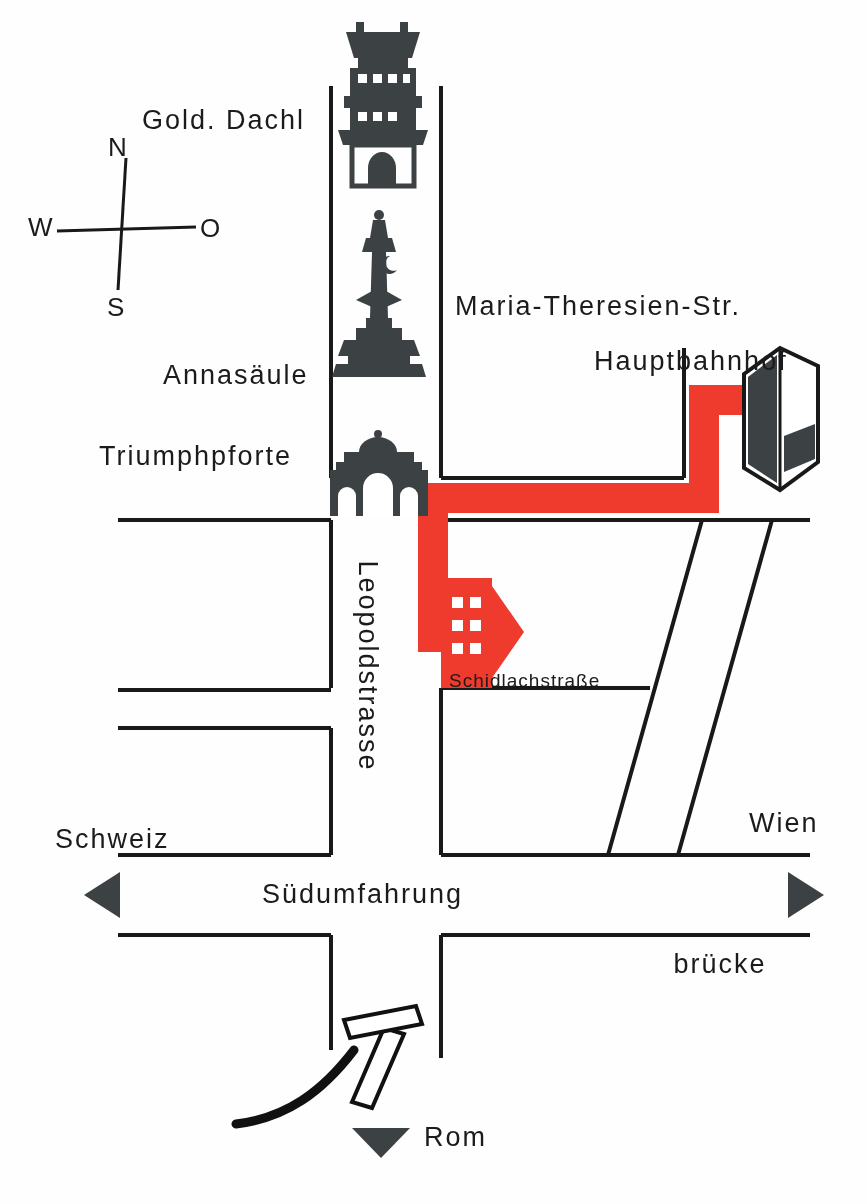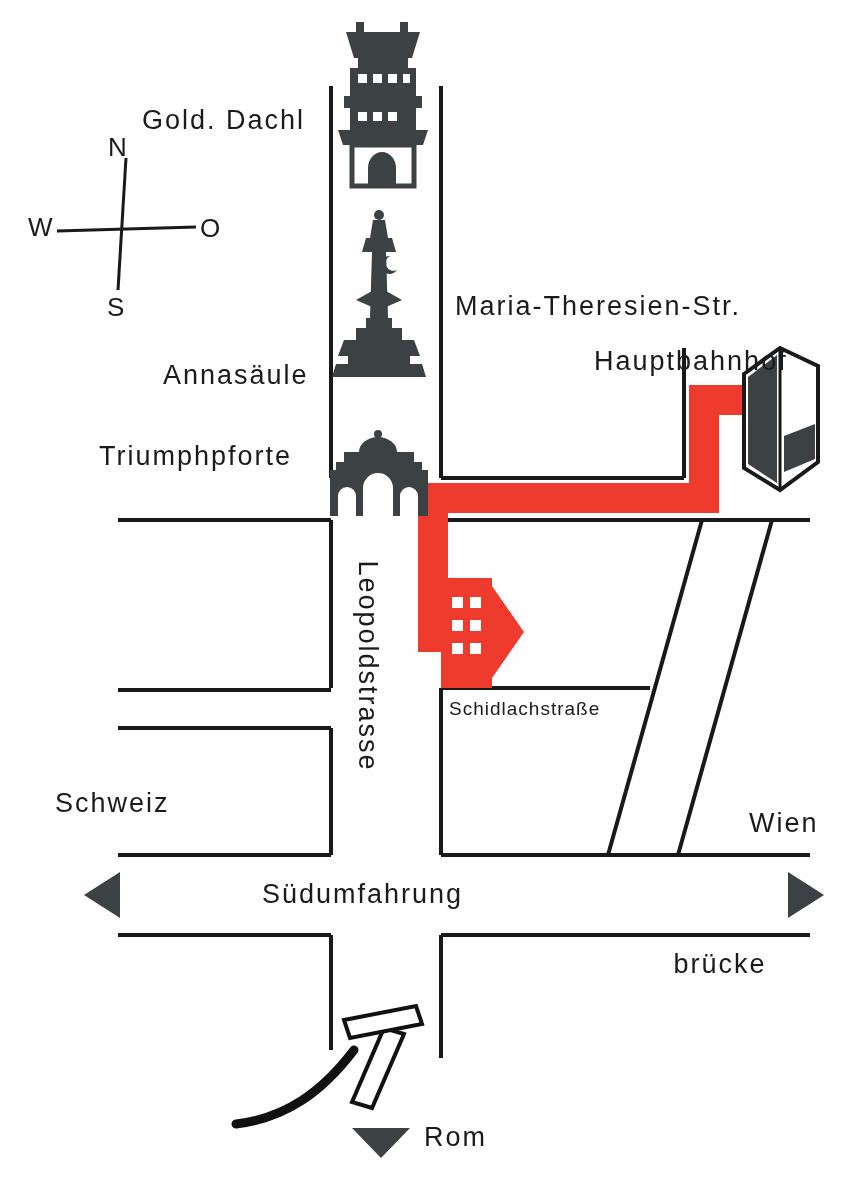--- a/index.html
+++ b/index.html
@@ -156,23 +156,23 @@
   <div class="label" style="left:455px;top:243px;margin-top:48px;">Maria-Theresien-Str.</div>
 
   <div class="label" style="left:594px;top:298px;margin-top:48px;">Hauptbahnhof</div>
 
   <div class="label" style="left:99px;top:441px;">Triumphpforte</div>
 
   <div class="label" style="left:163px;top:360px;">Annasäule</div>
 
   <div class="label vertical" style="left:253px;top:651px;">Leopoldstrasse</div>
 
-  <div class="label small" style="left:449px;top:698px;">Schidlachstraße</div>
+  <div class="label small" style="left:449px;top:670px;">Schidlachstraße</div>
 
-  <div class="label" style="left:55px;top:788px;">Schweiz</div>
+  <div class="label" style="left:55px;top:824px;">Schweiz</div>
 
   <div class="label" style="left:749px;top:808px;">Wien</div>
 
   <div class="label" style="left:262px;top:879px;text-align:right;">Südumfahrung</div>
 
   <div class="olympia-block">
     <div>brücke</div>
   </div>
 
   <div class="label" style="left:424px;top:1122px;">Rom</div>

